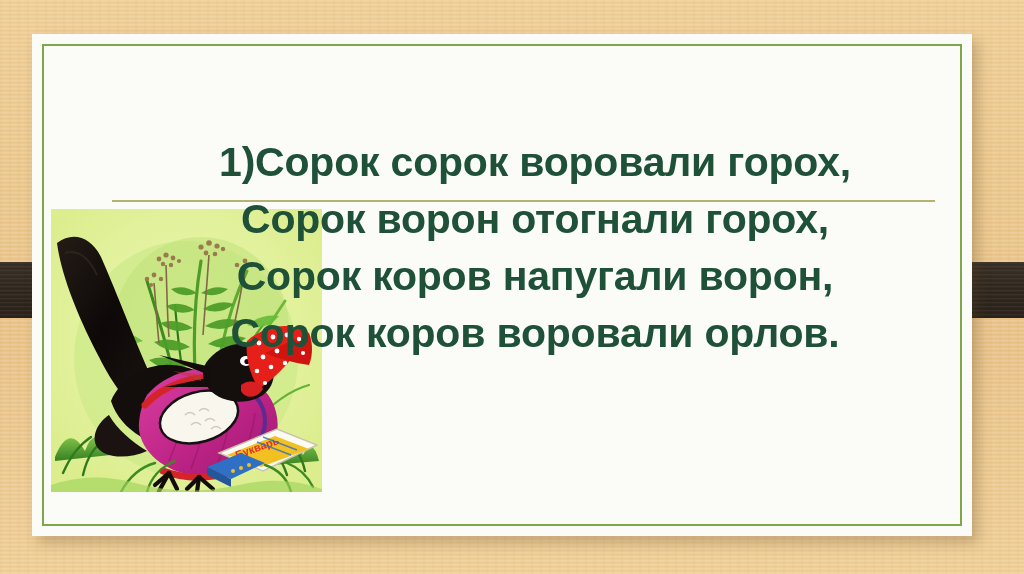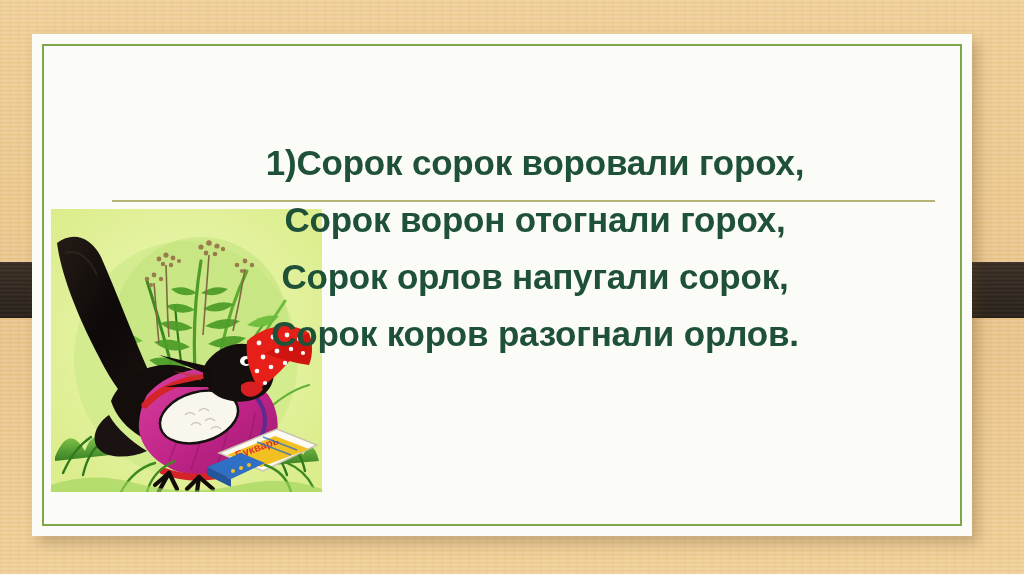--- a/index.html
+++ b/index.html
@@ -102,21 +102,21 @@
     left: 80px;    
     top: 100px;
     width: 846px;
     text-align: center;
   }
 
   .verse-line {
     color: #1f5138;
     font-family: "Liberation Sans", sans-serif;
     font-weight: bold;
-    font-size: 35px;
+    font-size: 41px;
     line-height: 57px;
     letter-spacing: -0.2px;
     white-space: nowrap;
   }
 
   #verse-divider {
     position: absolute;
     left: 80px;   
     top: 166px;   
     width: 823px;
@@ -357,18 +357,18 @@
         </g>
         <path d="M0 276 q40 -14 84 -2 q50 14 104 2 q44 -10 83 4 L271 283 L0 283z" fill="#9fd45c" opacity="0.65"></path>
       </svg>
     </div>
 
     <div id="verse-divider"></div>
 
     <div id="verse-block">
       <div class="verse-line">1)Сорок сорок воровали горох,</div>
       <div class="verse-line">Сорок ворон отогнали горох,</div>
-      <div class="verse-line">Сорок орлов напугали сорок,</div>
-      <div class="verse-line">Сорок коров разогнали орлов.</div>
+      <div class="verse-line">Сорок коров напугали ворон,</div>
+      <div class="verse-line">Сорок коров воровали орлов.</div>
     </div>
 
   </div>
 </div>
 
 </body></html>

